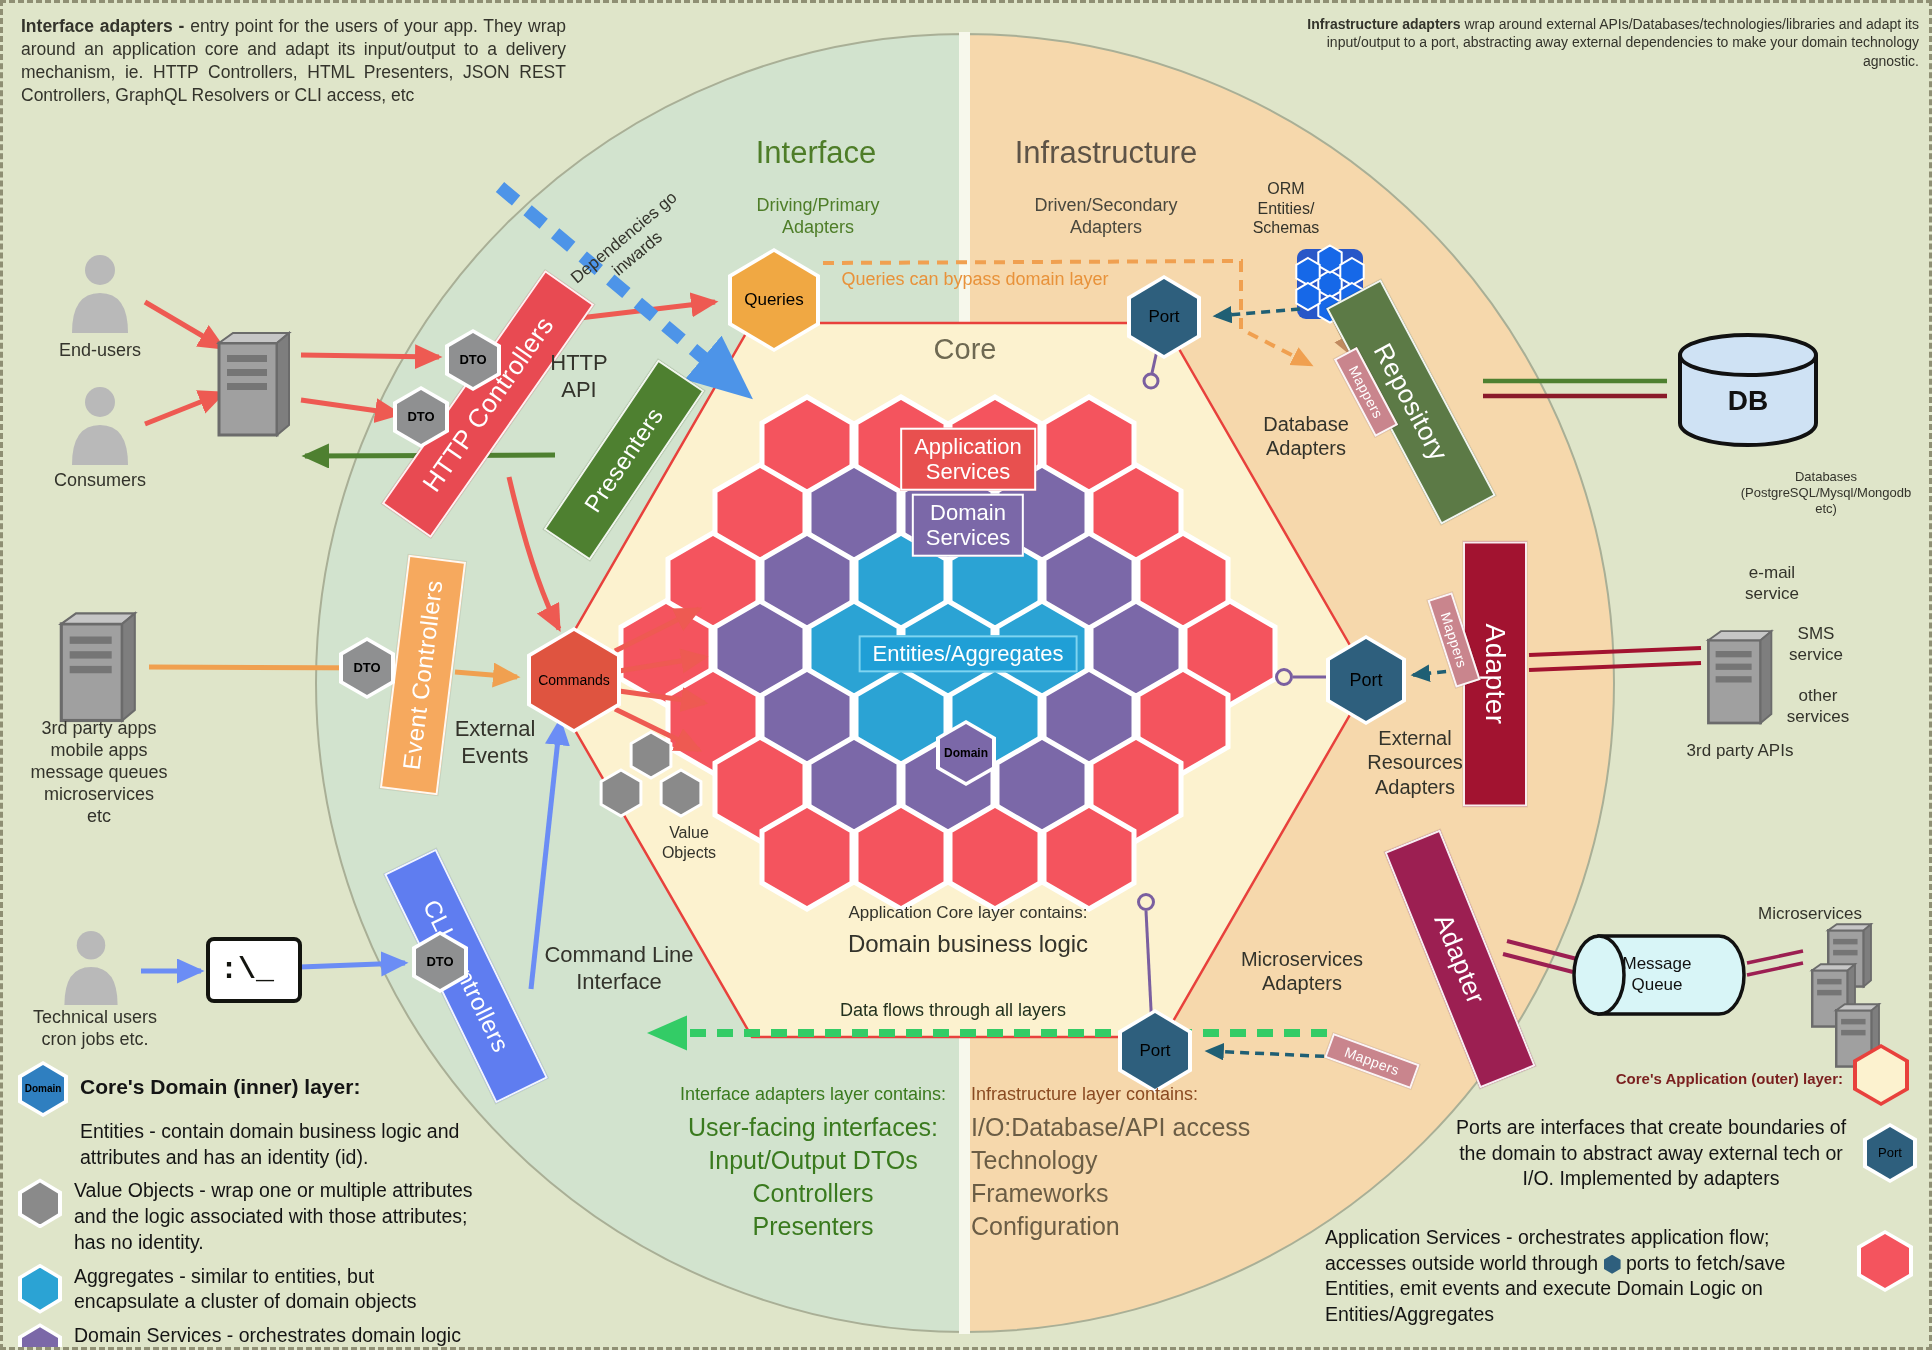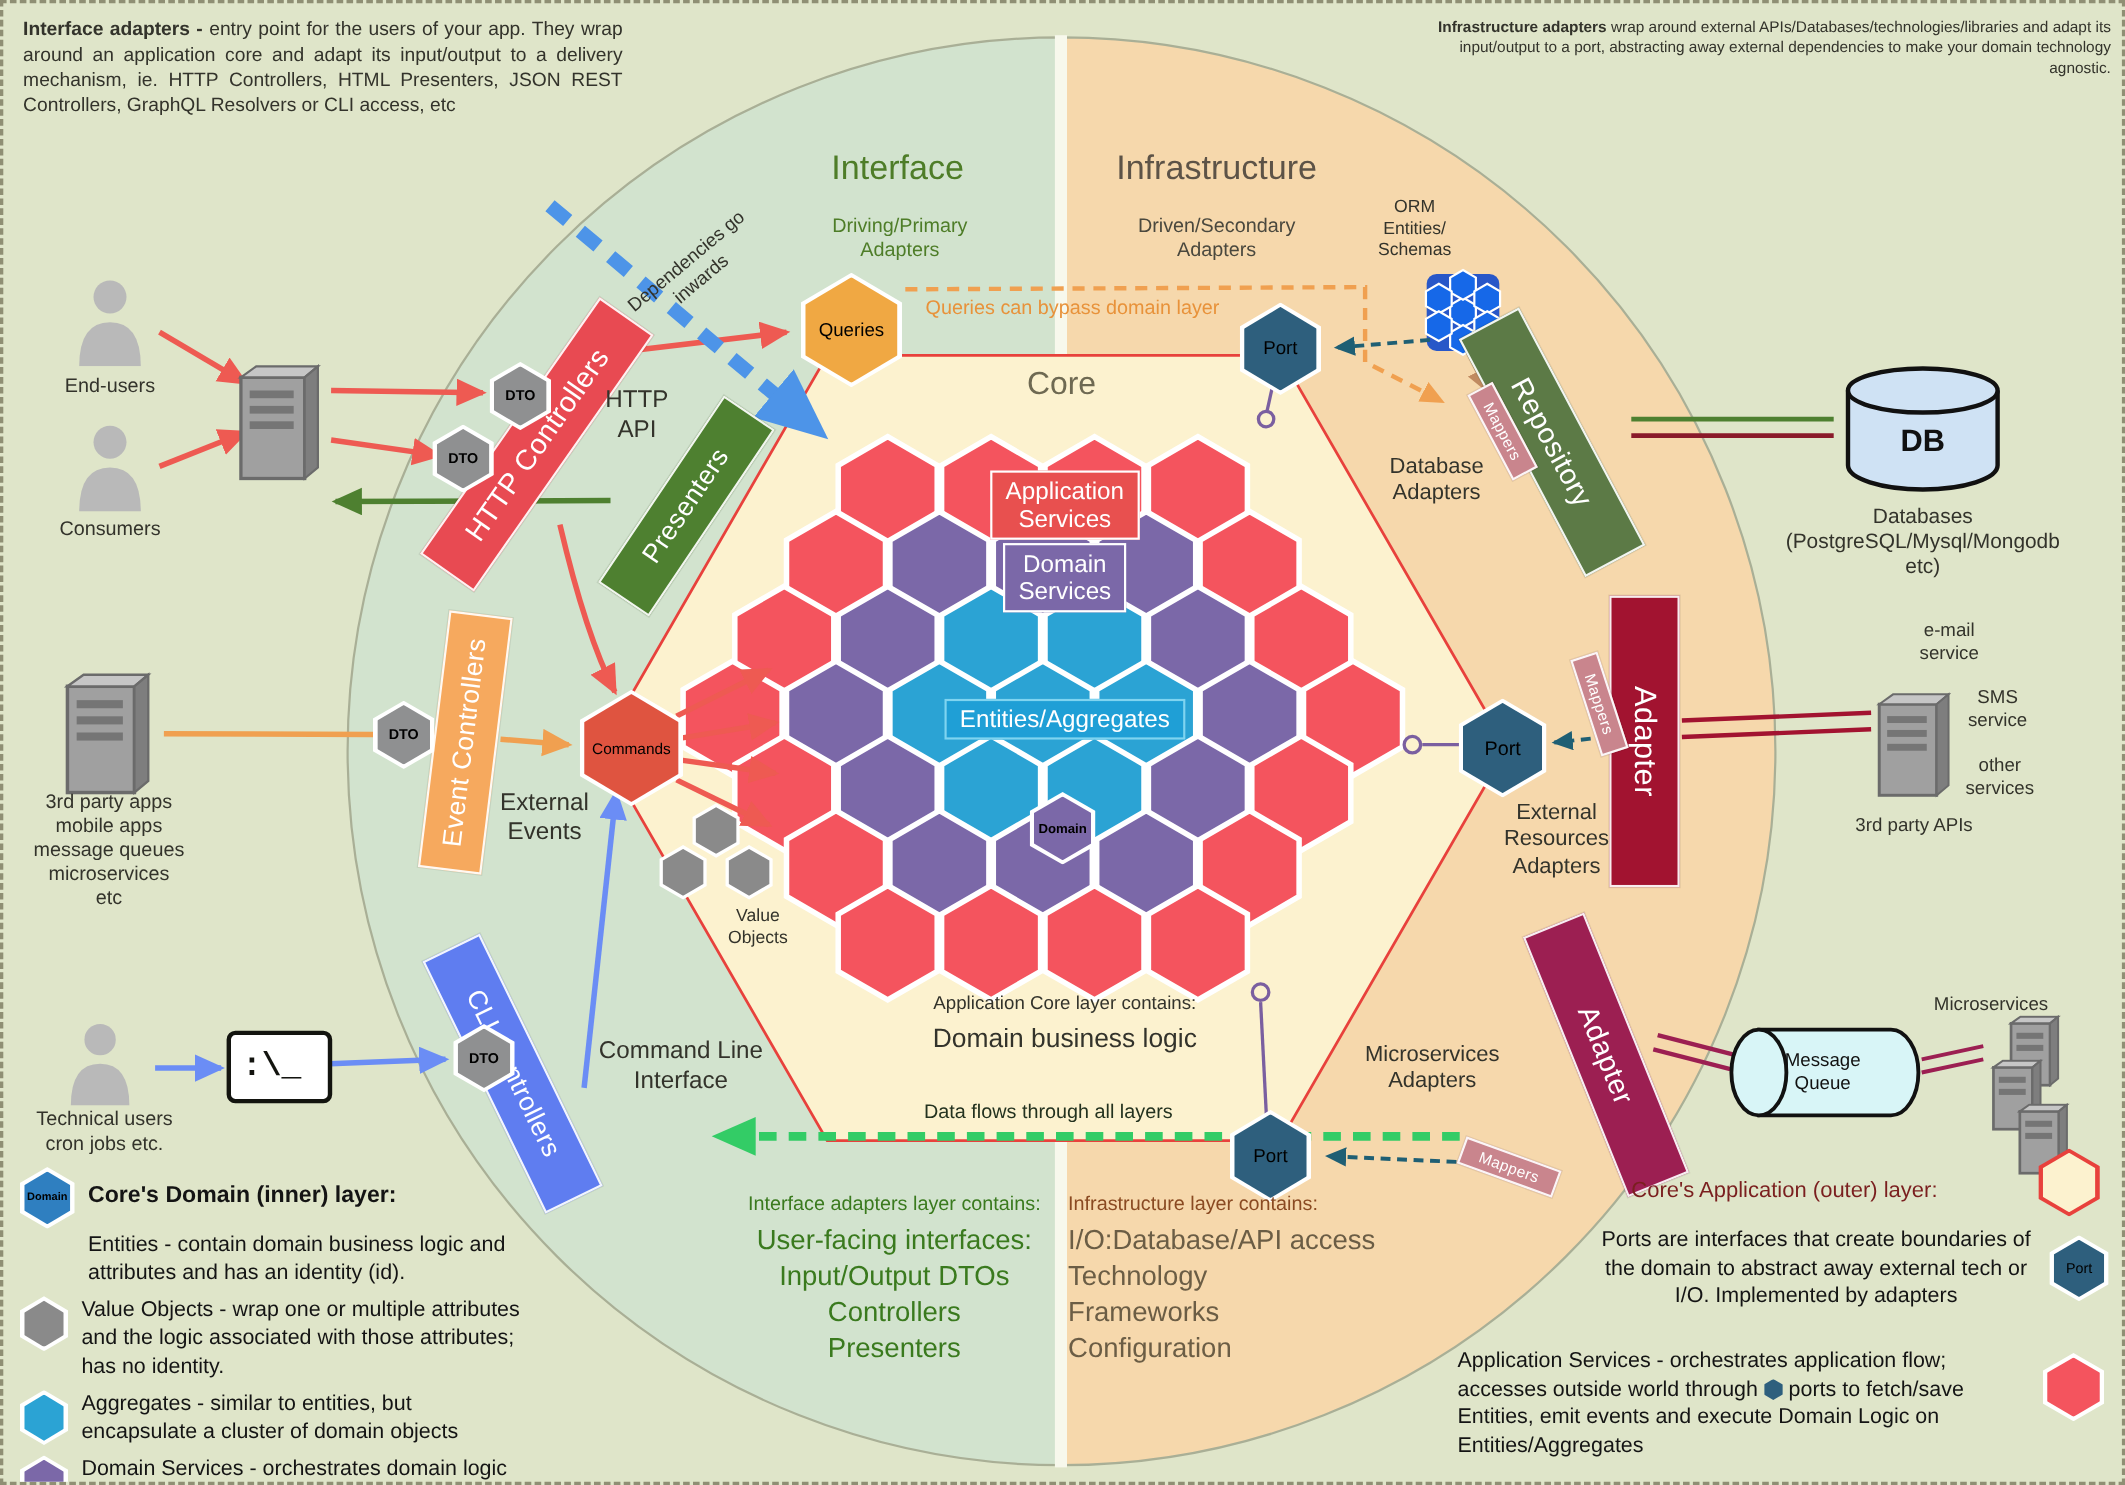--- a/index.html
+++ b/index.html
@@ -362,21 +362,21 @@
   <div class="lbl" style="left:1299px;top:968px;font-size:20px">Microservices
 Adapters</div>
 
   <div class="icon" style="left:1668px;top:326px;width:155px;height:122px">
     <svg width="155" height="122" viewBox="0 0 155 122">
       <path d="M9 26 L9 94 A68 22 0 0 0 145 94 L145 26" fill="#cfe2f4" stroke="#111" stroke-width="4"></path>
       <ellipse cx="77" cy="26" rx="68" ry="20" fill="#cfe2f4" stroke="#111" stroke-width="4"></ellipse>
     </svg>
     <div class="lbl" style="left:77px;top:72px;font-size:28px;font-weight:bold;color:#111">DB</div>
   </div>
-  <div class="lbl" style="left:1745px;top:490px;font-size:19px">Databases
+  <div class="lbl" style="left:1823px;top:490px;font-size:13px">Databases
 (PostgreSQL/Mysql/Mongodb
 etc)</div>
 
   <div class="lbl" style="left:1769px;top:581px;font-size:17px">e-mail
 service</div>
   <div class="lbl" style="left:1813px;top:642px;font-size:17px">SMS
 service</div>
   <div class="lbl" style="left:1815px;top:704px;font-size:17px">other
 services</div>
   <div class="icon" style="left:1700px;top:626px;width:72px;height:98px">
@@ -469,21 +469,21 @@
 Presenters</div>
   </div>
   <div class="blk" style="left:968px;top:1080px;width:320px;text-align:left">
     <div style="font-size:18px;color:#8a4a22">Infrastructure layer contains:</div>
     <div class="pre" style="font-size:25px;color:#6b5d45;margin-top:4px">I/O:Database/API access
 Technology
 Frameworks
 Configuration</div>
   </div>
 
-  <div class="blk" style="left:1480px;top:1066px;width:360px;text-align:left;font-size:20px;font-weight:normal;color:#7a1f1f">Core's Application (outer) layer:</div>
+  <div class="blk" style="left:1480px;top:1066px;width:360px;text-align:right;font-size:15px;font-weight:bold;color:#7a1f1f">Core's Application (outer) layer:</div>
   <div class="hex" style="left:1878px;top:1072px;width:56px;height:62px">
       <i style="background:#e8413c"></i>
       <b style="background:#fcf2cf"></b>
     </div>
   <div class="blk" style="left:1452px;top:1112px;width:392px;text-align:center;font-size:19.5px;color:#141414">Ports are interfaces that create boundaries of the domain to abstract away external tech or I/O. Implemented by adapters</div>
   <div class="hex" style="left:1887px;top:1150px;width:54px;height:60px">
       <i></i>
       <b style="background:#2e5f7d"></b>
       <span style="font-size:13px;font-weight:400">Port</span>
     </div>

